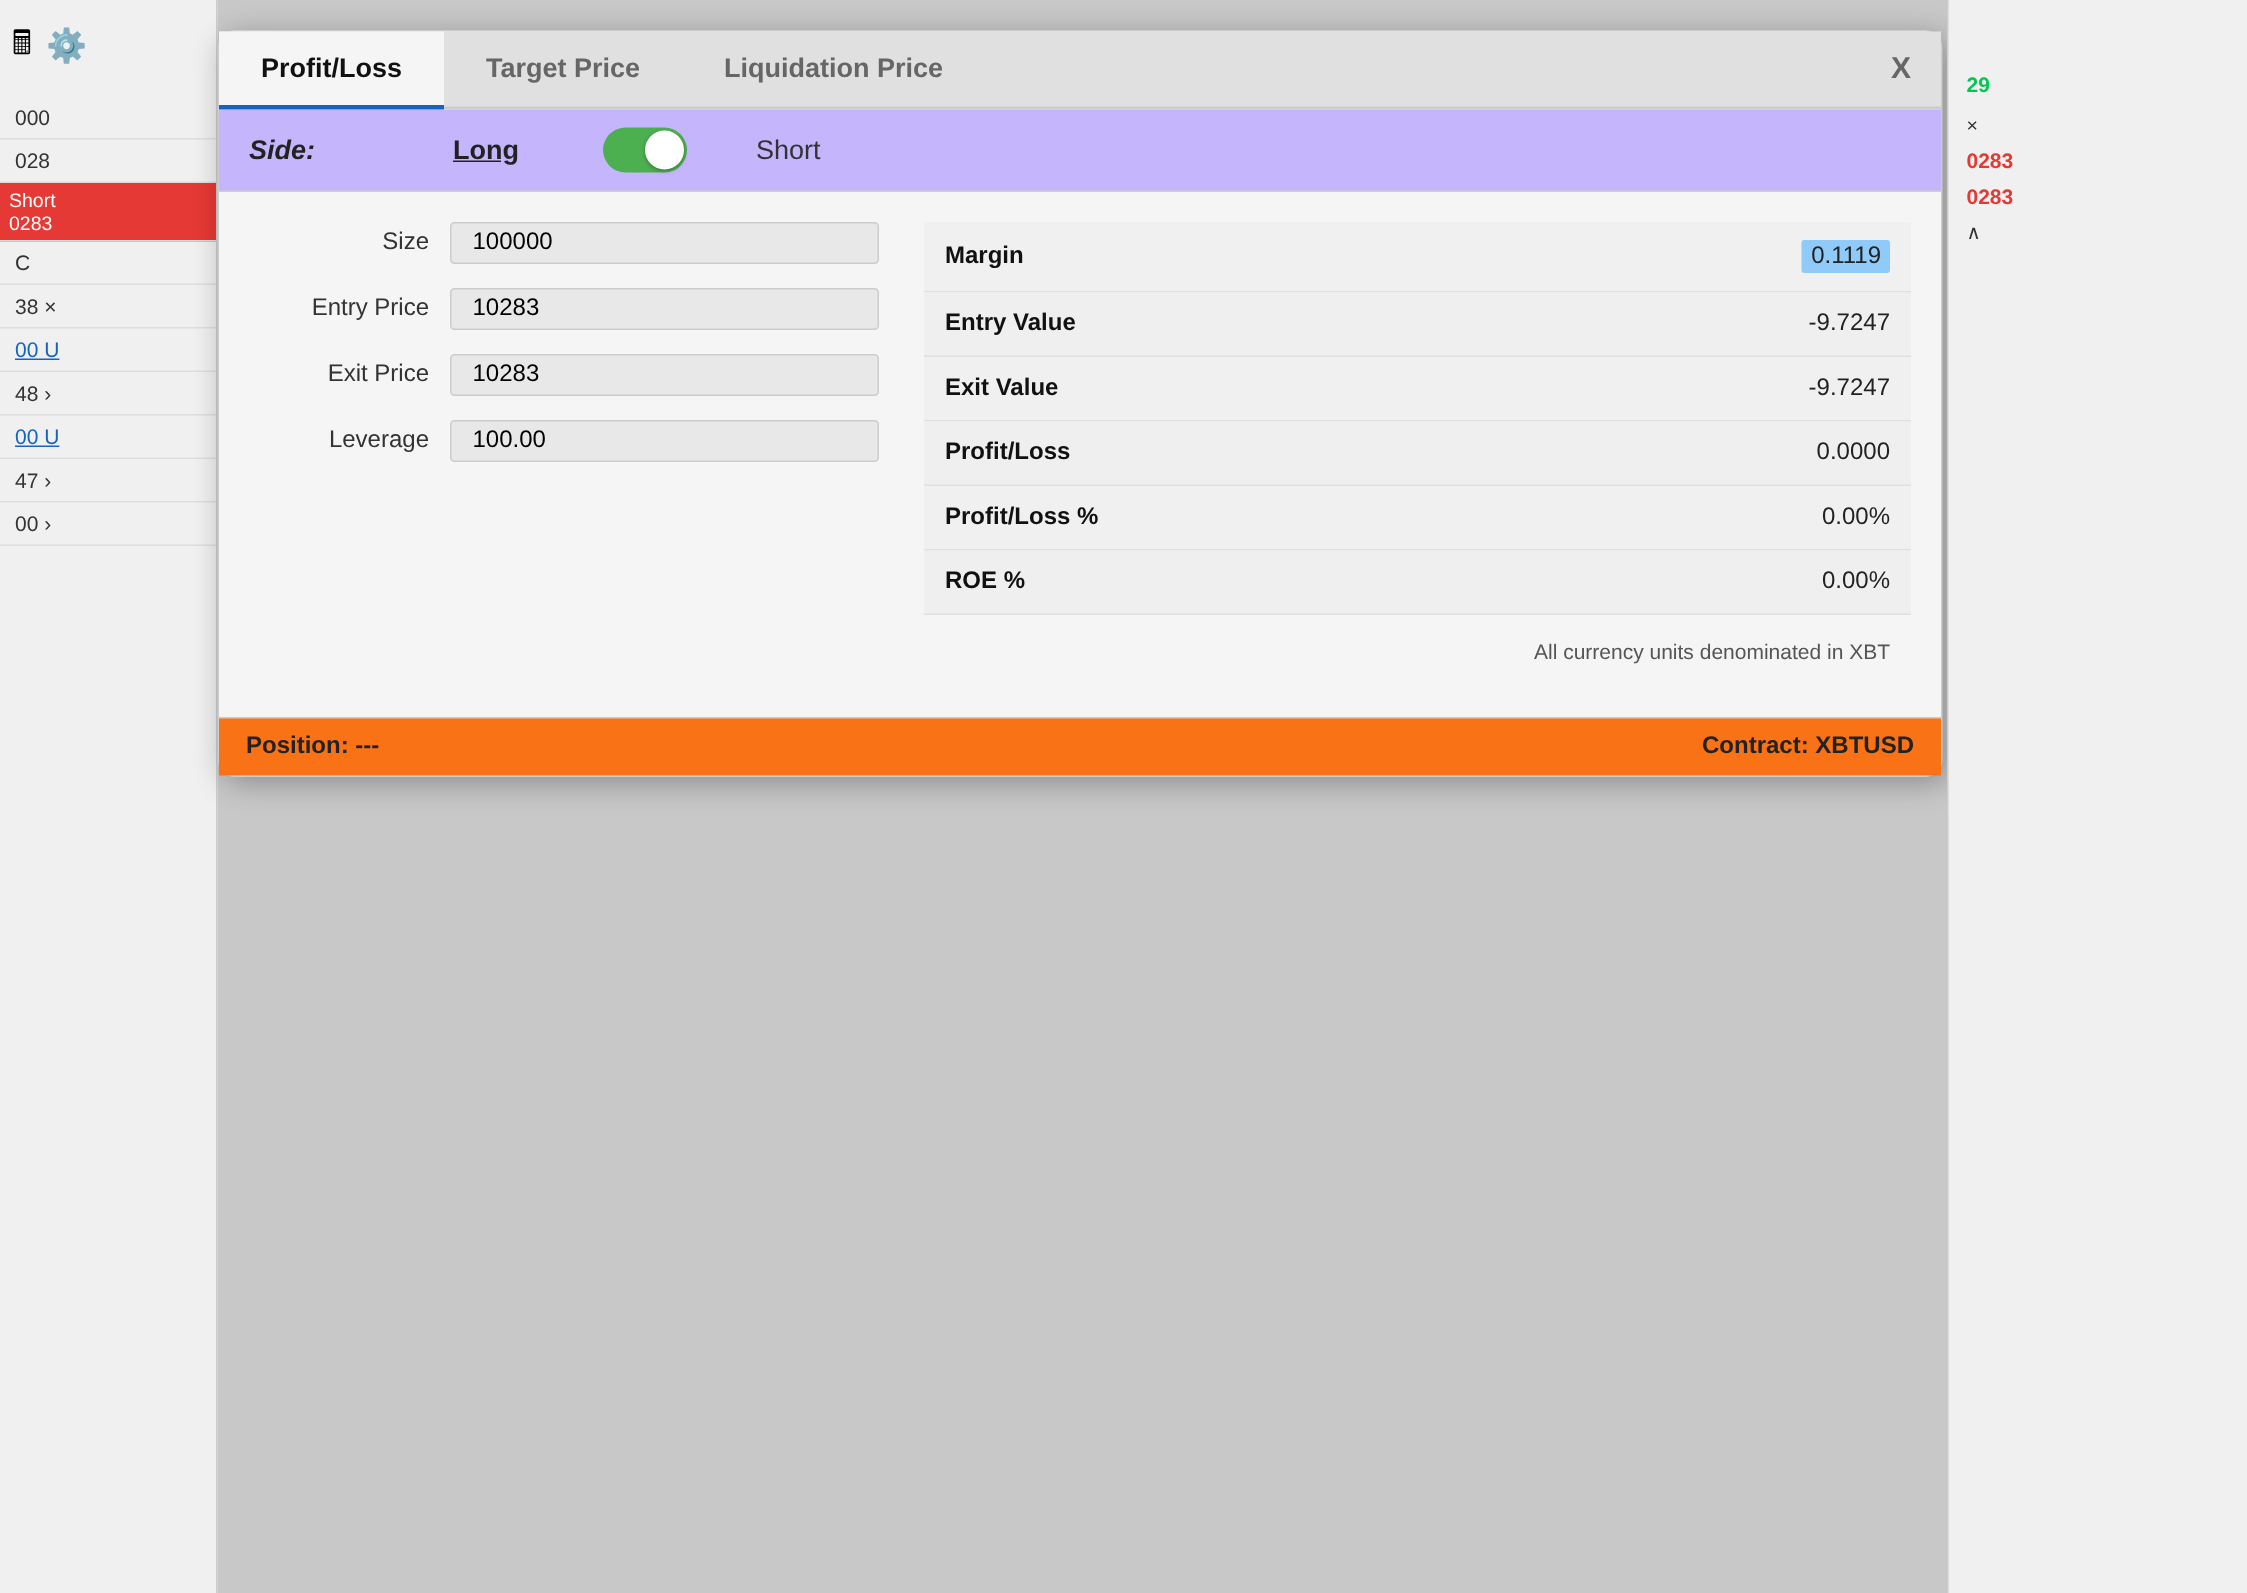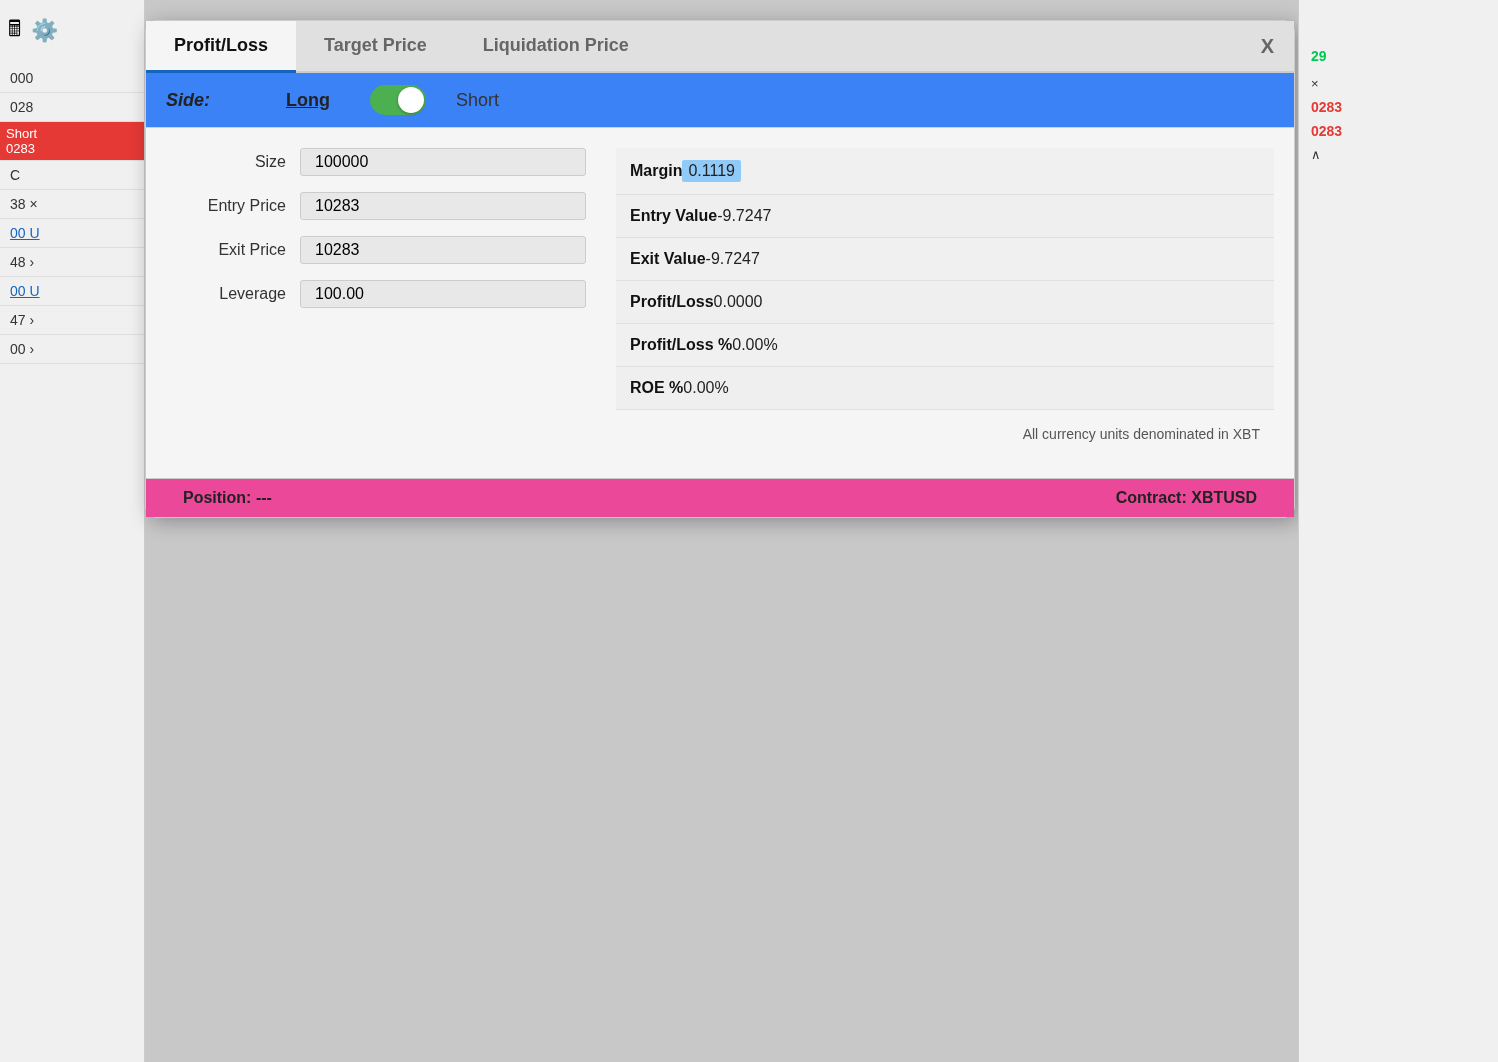--- a/index.html
+++ b/index.html
@@ -98,24 +98,24 @@
       font-size: 20px;
       color: #666;
       cursor: pointer;
       font-weight: bold;
     }
 
     
     .side-row {
       display: flex;
       align-items: center;
-      background: #3b82f6;
+      background: #c4b5fd;
       padding: 12px 20px;
       border-bottom: 1px solid #d0d0d0;
-      gap: 0;
+      gap: 16px;
     }
 
     .side-label {
       font-size: 18px;
       font-weight: 700;
       font-style: italic;
       color: #222;
       min-width: 120px;
     }
 
@@ -197,21 +197,21 @@
     
     .results-column {
       flex: 1;
       display: flex;
       flex-direction: column;
     }
 
     .result-row {
       display: flex;
       align-items: center;
-      justify-content: flex-start;
+      justify-content: space-between;
       padding: 12px 14px;
       border-bottom: 1px solid #e0e0e0;
     }
 
     .result-row:nth-child(even) {
       background: #efefef;
     }
 
     .result-label {
       font-size: 16px;
@@ -233,23 +233,23 @@
     .currency-note {
       margin-top: auto;
       padding: 16px 14px;
       font-size: 14px;
       color: #555;
       text-align: right;
     }
 
     
     .footer {
-      background: #ec4899;
+      background: #f97316;
       border-top: 1px solid #ccc;
-      padding: 10px 37px;
+      padding: 10px 18px;
       display: flex;
       justify-content: space-between;
       align-items: center;
       font-size: 16px;
       color: #222;
       font-weight: 600;
     }
 
     
     .right-panel {

